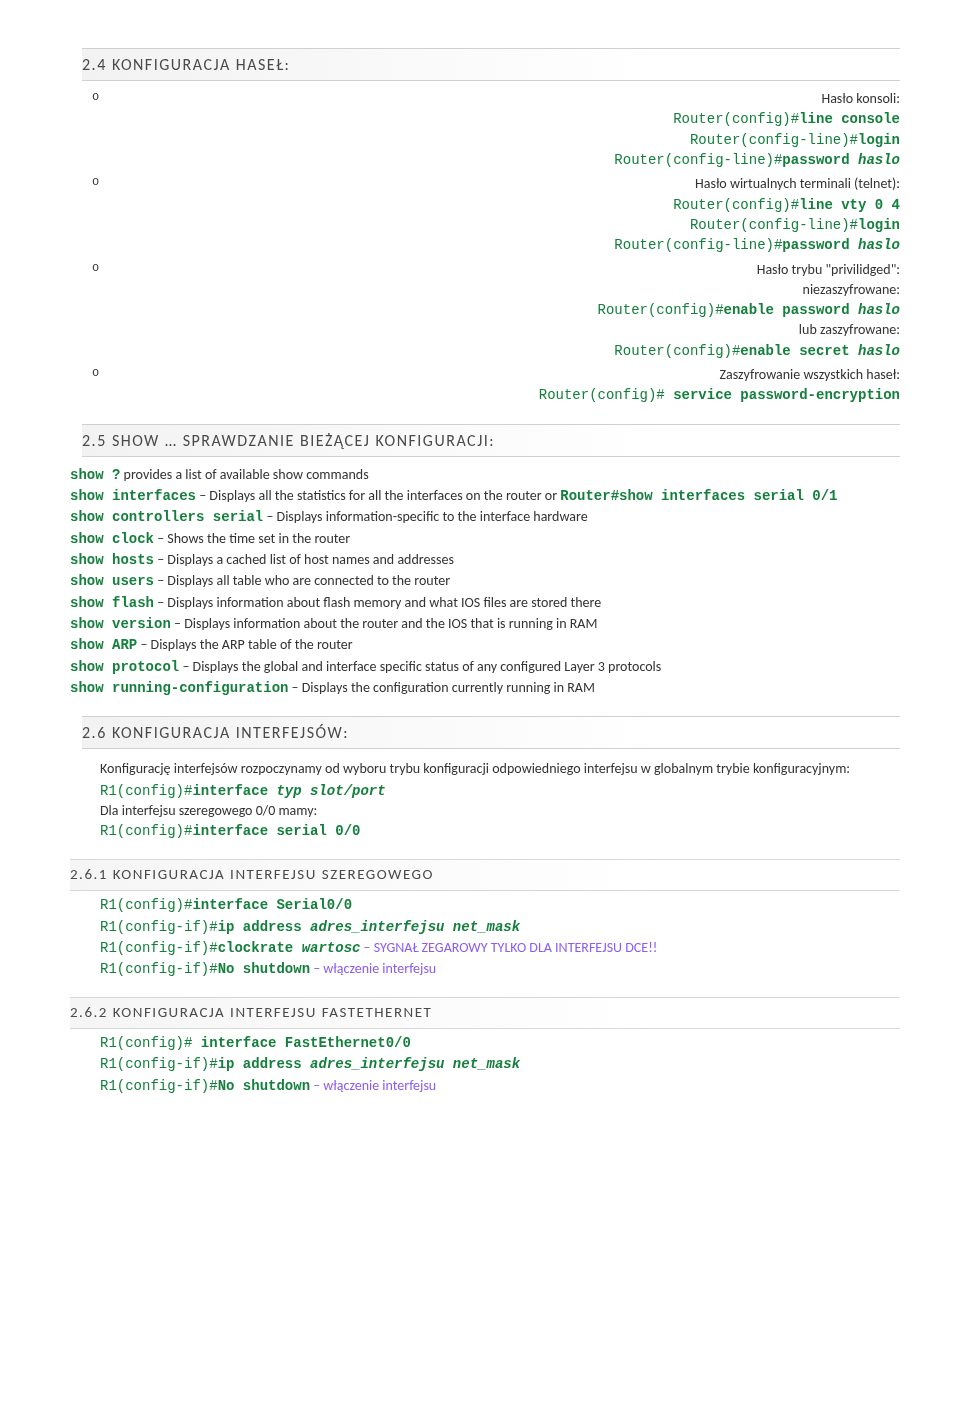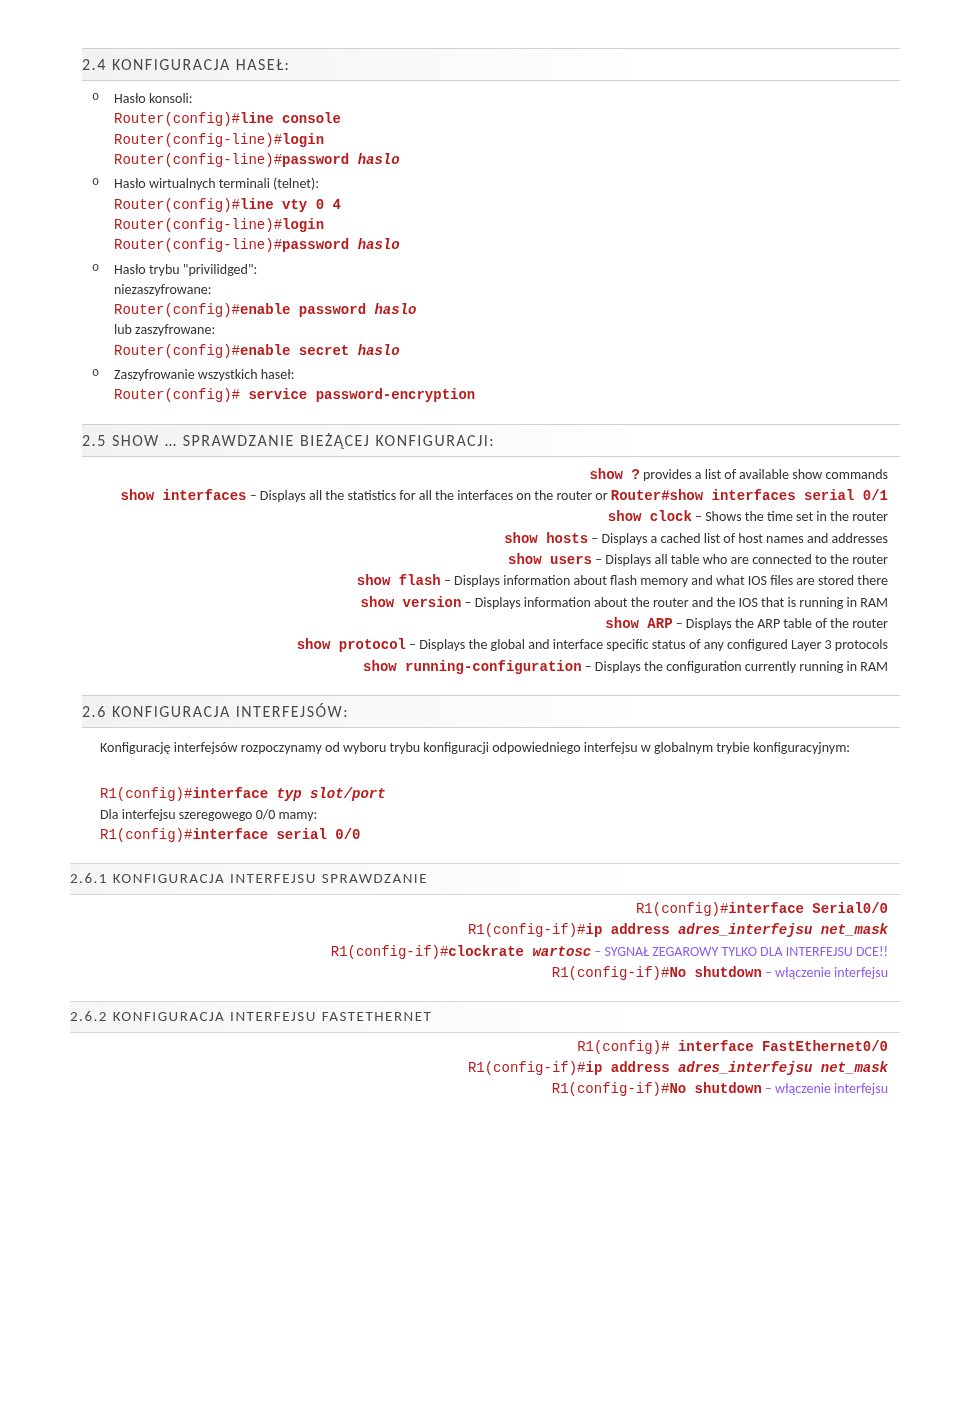--- a/index.html
+++ b/index.html
@@ -29,29 +29,29 @@
     font-size: 15px;
     letter-spacing: 1.5px;
     color: #4a4a4a;
     margin: 18px 0 4px 0;
     padding: 4px 0;
     border-top: 1px solid #d8d8d8;
     border-bottom: 1px solid #d8d8d8;
     background: linear-gradient(to right, #f5f5f5 0%, #ffffff 70%);
   }
   .bullet-list { padding-left: 22px; margin: 4px 0 10px 0; }
-  .bullet-item { margin-bottom: 4px; position: relative; padding-left: 22px; }
+  .bullet-item { margin-bottom: 4px; position: relative; padding-left: 22px; text-align: right; }
   .bullet-item::before { content: "o"; position: absolute; left: 0; top: 0; font-family: "Courier New", monospace; font-size: 12px; }
   .cmd { font-family: "Courier New", monospace; font-size: 14px; }
-  .blue { color: #b91c1c; }
+  .blue { color: #15803d; }
   .bold { font-weight: bold; }
   .italic { font-style: italic; }
-  .para { margin: 10px 0 26px 30px; }
+  .para { margin: 10px 0 1px 30px; }
   .show-block { margin: 6px 0 10px 0; }
-  .show-line { margin: 1px 12px; text-align: right; }
+  .show-line { margin: 1px 0; }
   .indent1 { margin-left: 30px; }
   .black { color: #8b5cf6; }
 </style>
 </head>
 <body>
 
 <div class="section-heading">2.4   KONFIGURACJA HASEŁ:</div>
 <div class="bullet-list">
   <div class="bullet-item">
     <span>Hasło konsoli:</span><br>
@@ -75,39 +75,40 @@
   <div class="bullet-item">
     <span>Zaszyfrowanie wszystkich haseł:</span><br>
     <span class="cmd"><span class="blue">Router(config)# </span><span class="blue bold">service password-encryption</span></span>
   </div>
 </div>
 
 <div class="section-heading">2.5   SHOW … SPRAWDZANIE BIEŻĄCEJ KONFIGURACJI:</div>
 <div class="show-block">
   <div class="show-line"><span class="cmd blue bold">show ?</span><span> provides a list of available show commands</span></div>
   <div class="show-line"><span class="cmd blue bold">show interfaces</span><span> – Displays all the statistics for all the interfaces on the router or </span><span class="cmd blue bold">Router#show interfaces serial 0/1</span></div>
+  <div class="show-line"><span class="cmd blue bold">show controllers serial</span><span> – Displays information-specific to the interface hardware</span></div>
   <div class="show-line"><span class="cmd blue bold">show clock</span><span> – Shows the time set in the router</span></div>
   <div class="show-line"><span class="cmd blue bold">show hosts</span><span> – Displays a cached list of host names and addresses</span></div>
   <div class="show-line"><span class="cmd blue bold">show users</span><span> – Displays all table who are connected to the router</span></div>
   <div class="show-line"><span class="cmd blue bold">show flash</span><span> – Displays information about flash memory and what IOS files are stored there</span></div>
   <div class="show-line"><span class="cmd blue bold">show version</span><span> – Displays information about the router and the IOS that is running in RAM</span></div>
   <div class="show-line"><span class="cmd blue bold">show ARP</span><span> – Displays the ARP table of the router</span></div>
   <div class="show-line"><span class="cmd blue bold">show protocol</span><span> – Displays the global and interface specific status of any configured Layer 3 protocols</span></div>
   <div class="show-line"><span class="cmd blue bold">show running-configuration</span><span> – Displays the configuration currently running in RAM</span></div>
 </div>
 
 <div class="section-heading">2.6   KONFIGURACJA INTERFEJSÓW:</div>
 <div class="para">Konfigurację interfejsów rozpoczynamy od wyboru trybu konfiguracji odpowiedniego interfejsu w globalnym trybie konfiguracyjnym:</div>
 <div class="indent1">
   <span class="cmd"><span class="blue">R1(config)#</span><span class="blue bold">interface </span><span class="blue bold italic">typ slot/port</span></span><br>
   <span>Dla interfejsu szeregowego 0/0  mamy:</span><br>
   <span class="cmd"><span class="blue">R1(config)#</span><span class="blue bold">interface serial 0/0</span></span>
 </div>
 
-<div class="sub-heading">2.6.1  KONFIGURACJA INTERFEJSU SPRAWDZANIE</div>
+<div class="sub-heading">2.6.1  KONFIGURACJA INTERFEJSU SZEREGOWEGO</div>
 <div class="indent1">
   <div class="show-line"><span class="cmd"><span class="blue">R1(config)#</span><span class="blue bold">interface Serial0/0</span></span></div>
   <div class="show-line"><span class="cmd"><span class="blue">R1(config-if)#</span><span class="blue bold">ip address </span><span class="blue bold italic">adres_interfejsu net_mask</span></span></div>
   <div class="show-line"><span class="cmd"><span class="blue">R1(config-if)#</span><span class="blue bold">clockrate </span><span class="blue bold italic">wartosc</span></span><span class="black"> – SYGNAŁ ZEGAROWY TYLKO DLA INTERFEJSU DCE!!</span></div>
   <div class="show-line"><span class="cmd"><span class="blue">R1(config-if)#</span><span class="blue bold">No shutdown</span></span><span class="black"> –  włączenie interfejsu</span></div>
 </div>
 
 <div class="sub-heading">2.6.2  KONFIGURACJA INTERFEJSU FASTETHERNET</div>
 <div class="indent1">
   <div class="show-line"><span class="cmd"><span class="blue">R1(config)# </span><span class="blue bold">interface FastEthernet0/0</span></span></div>

